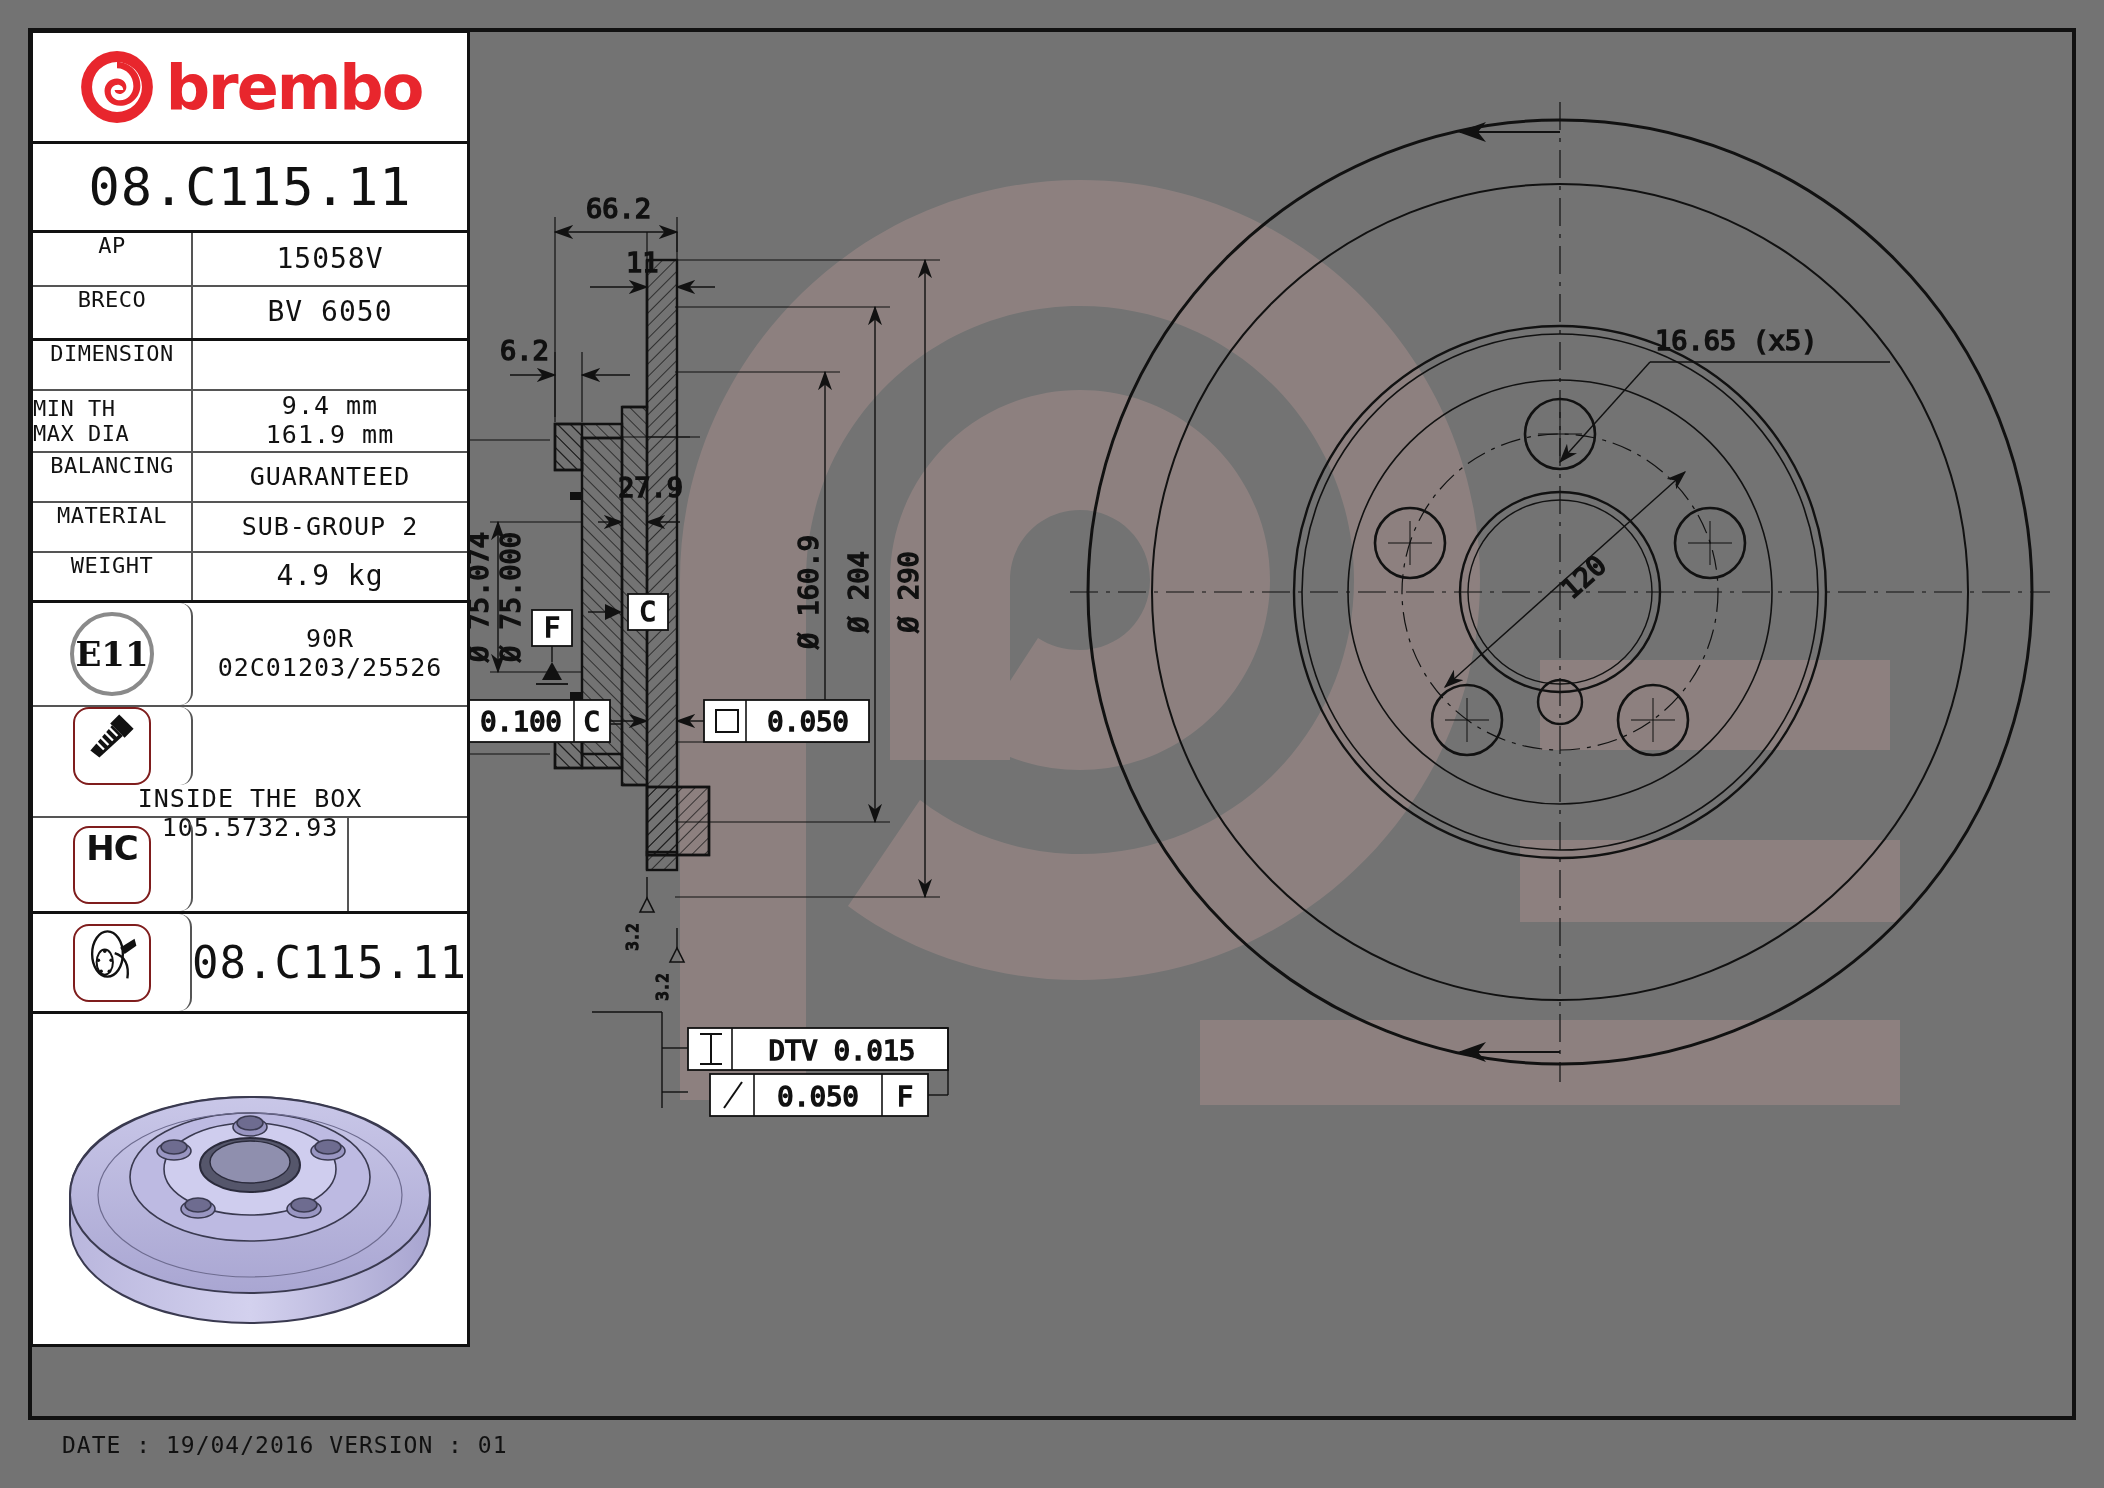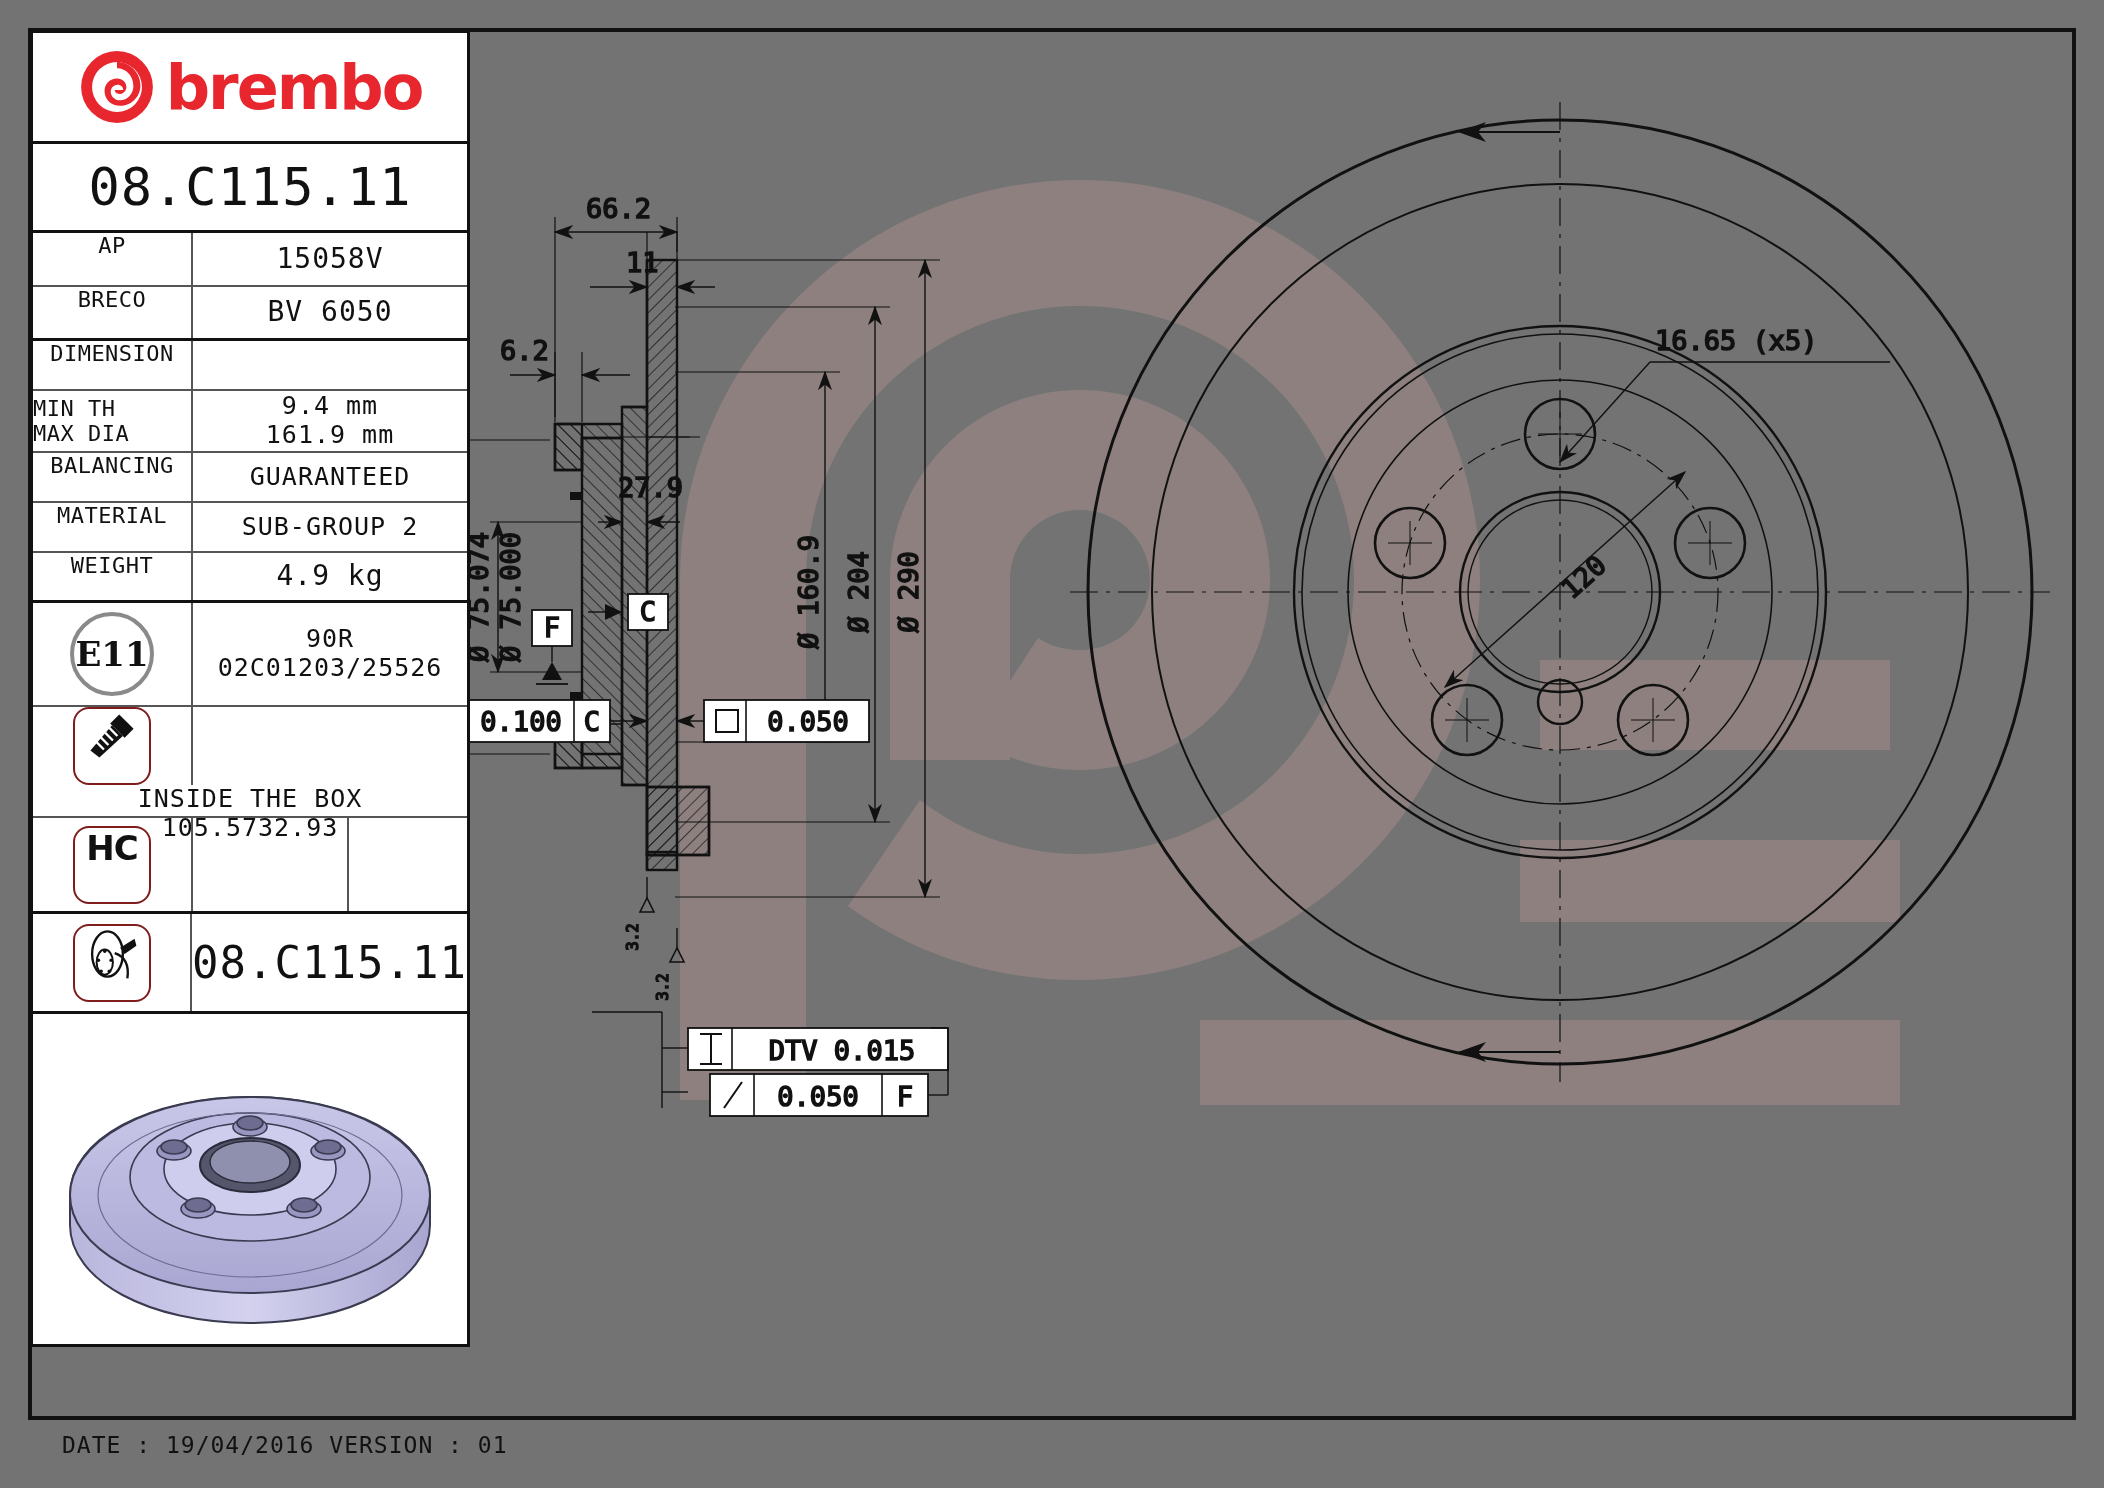--- a/index.html
+++ b/index.html
@@ -33,21 +33,21 @@
 
   .r2{height:54px;}
   .r2b{height:54px;}
   .r3{height:50px;}
   .r4{height:62px;}
   .icon-row{height:104px;}
   .icon-row2{height:111px;flex-direction:column;}
   .icon-row3{height:96px;}
   .icon-row4{height:100px;}
 
-  .icon-cell{width:160px;border-right:2px solid #555;display:flex;align-items:center;justify-content:center;box-sizing:border-box;}
+  .icon-cell{width:160px;border-right:2px solid #555;display:flex;align-items:center;justify-content:center;box-sizing:border-box;border-radius:13px;}
 
   .e11{width:76px;height:76px;border:4px solid #8a8a8a;border-radius:50%;display:flex;align-items:center;justify-content:center;
         font-family:"DejaVu Serif",serif;font-weight:bold;font-size:34px;color:#111;}
   .sq-icon{width:74px;height:74px;border:2px solid #7f1d1d;border-radius:16px;display:flex;align-items:flex-start;justify-content:center;background:#fff;}
   .hc-txt{font-family:"DejaVu Sans",sans-serif;font-weight:bold;font-size:34px;color:#111;letter-spacing:-1px;}
 
   .hc-split{flex:1;display:flex;}
   .hc-split .a{flex:1;border-right:2px solid #555;}
   .hc-split .b{width:118px;}
 

